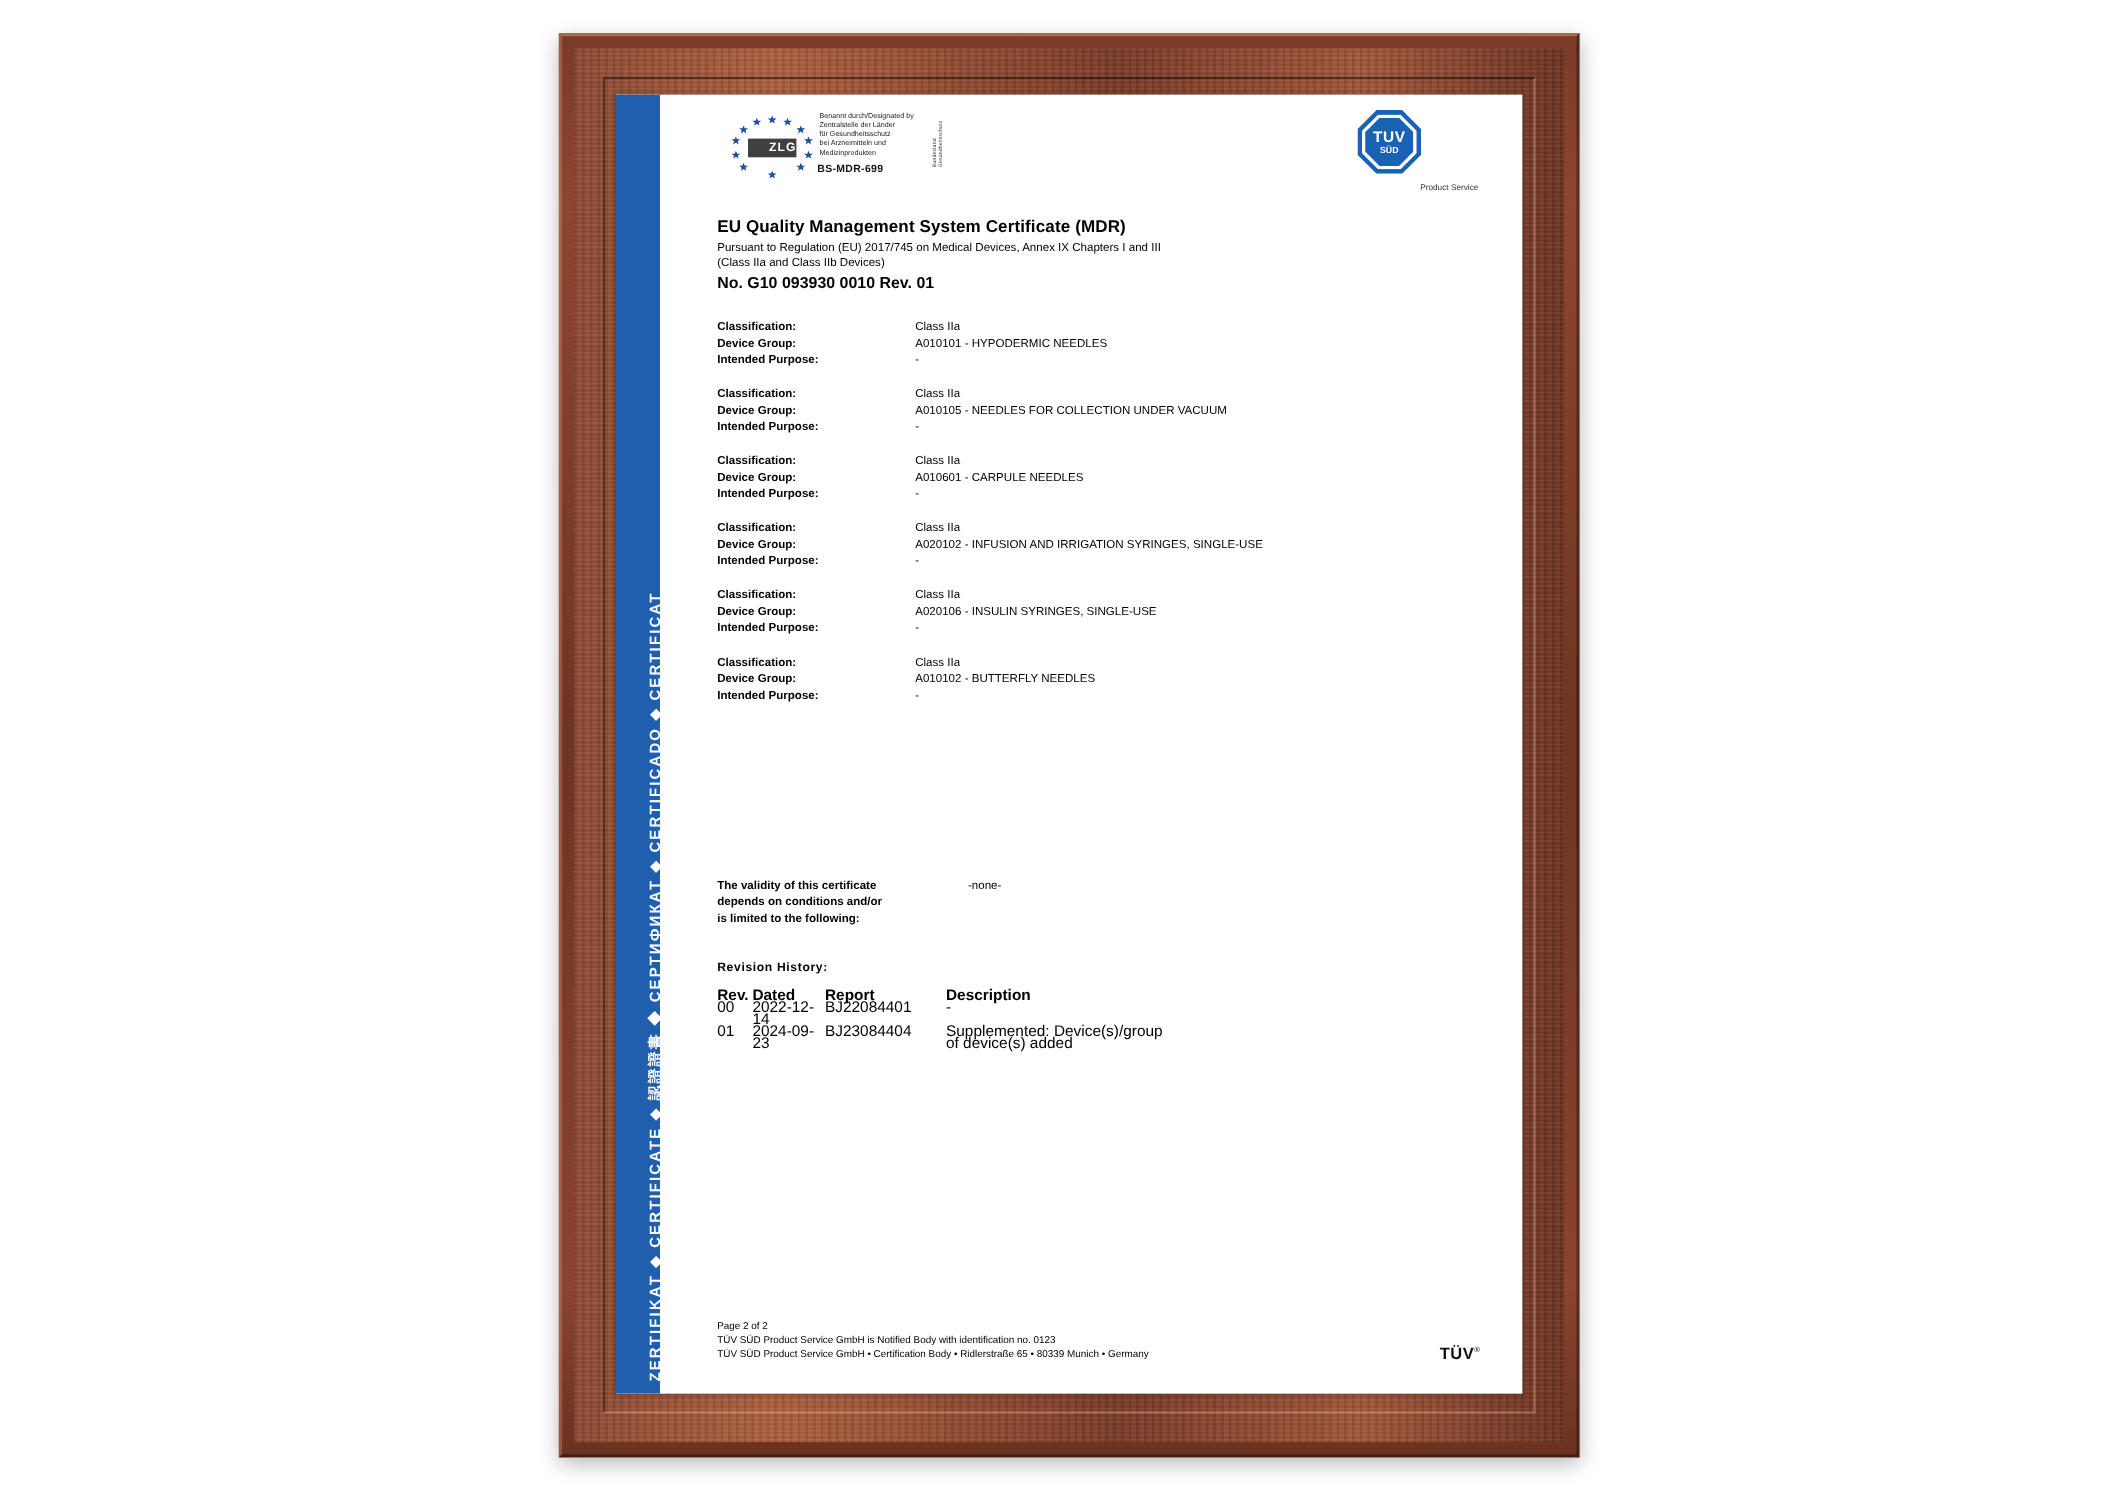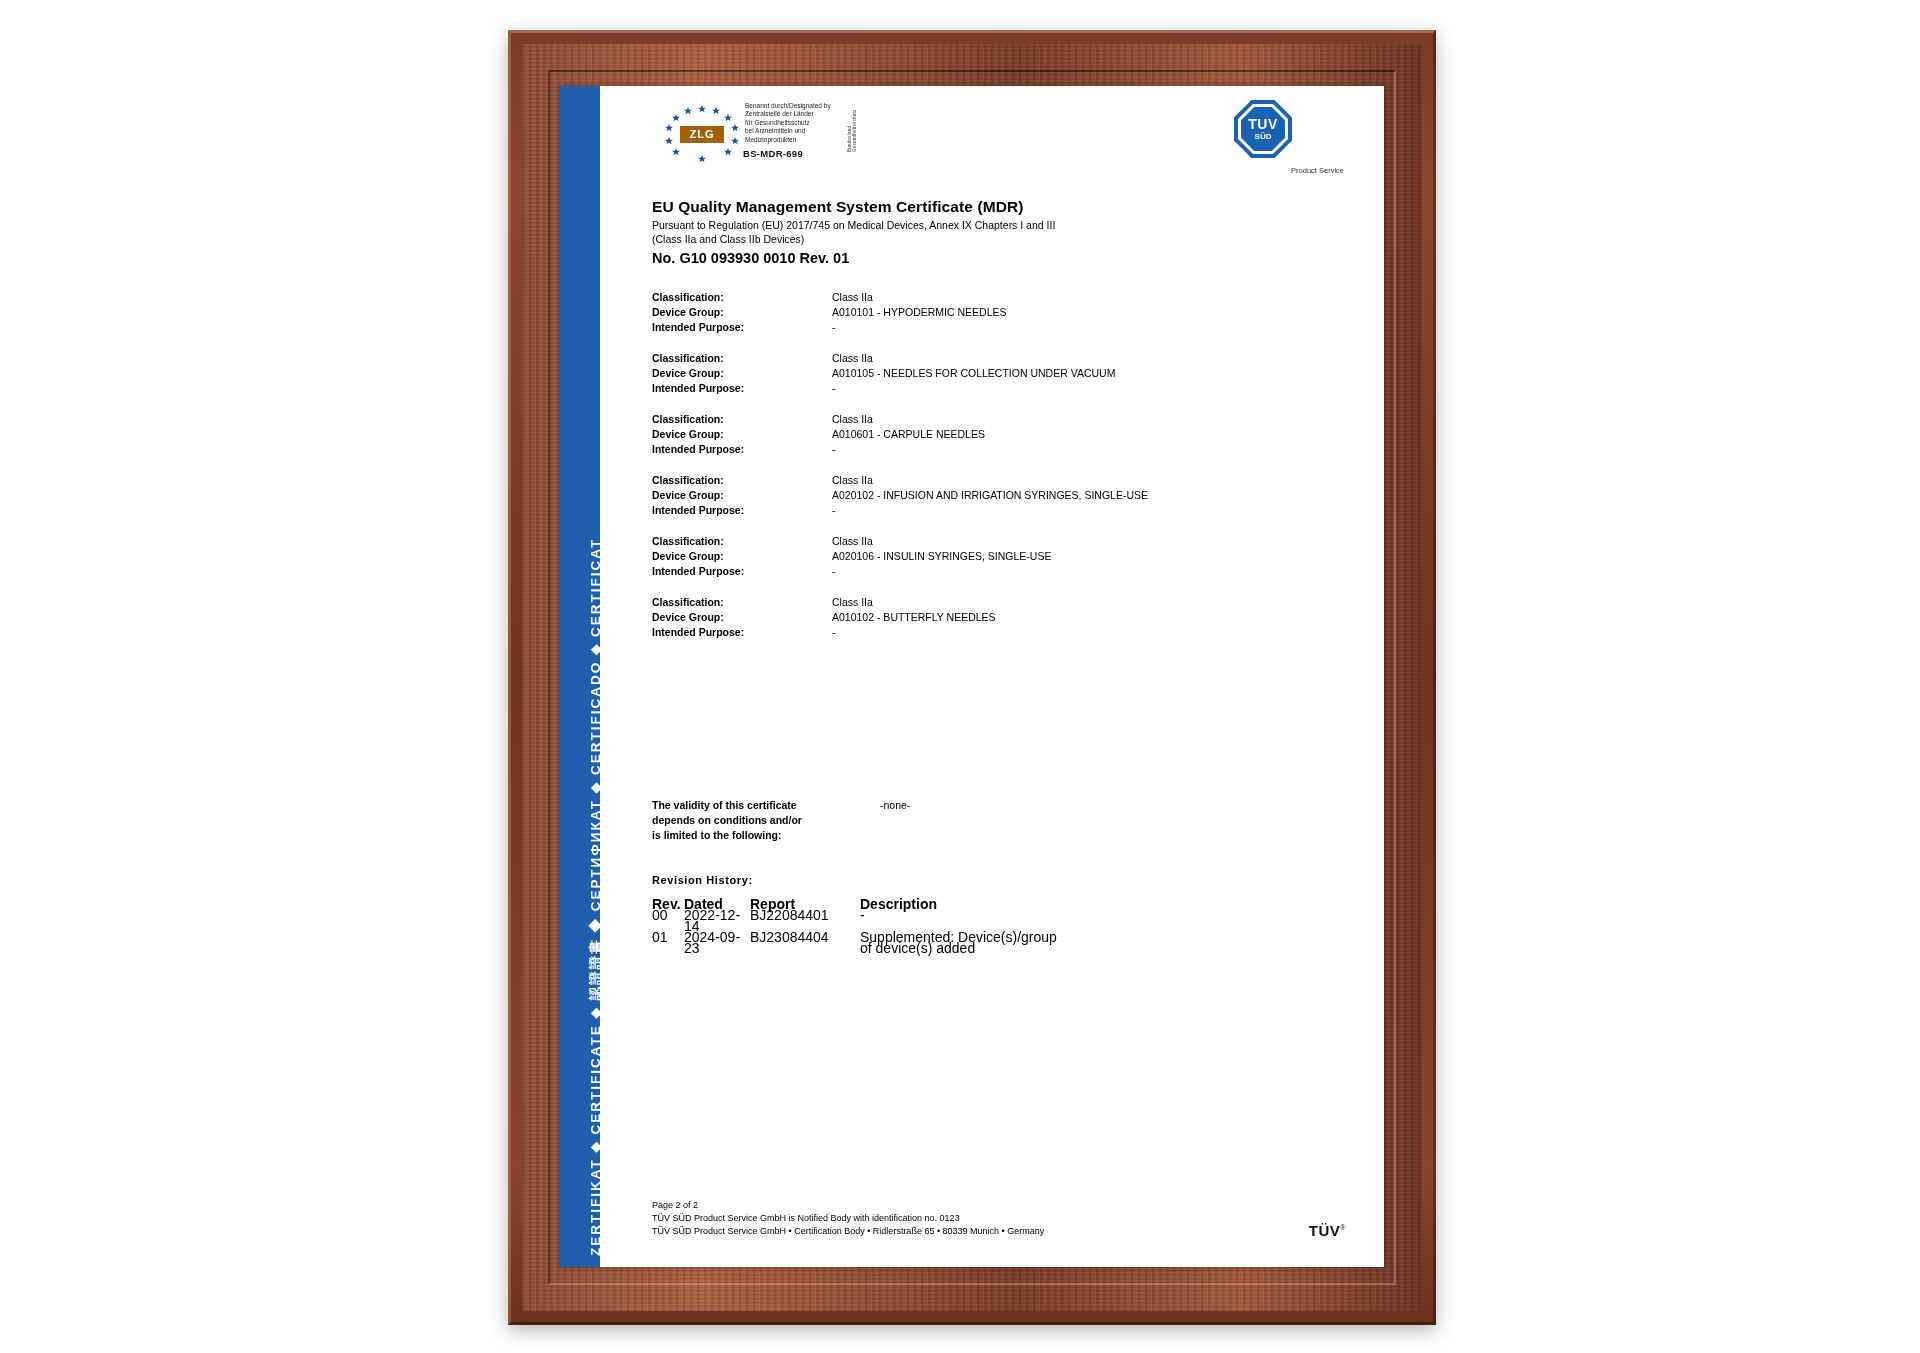--- a/index.html
+++ b/index.html
@@ -112,25 +112,25 @@
   .zlg-logo {
     position: absolute;
     left: 52px; top: 18px;
     width: 100px; height: 62px;
   }
   .zlg-stars { position: absolute; left: 0; top: 0; width: 100px; height: 62px; }
   .zlg-center {
     position: absolute;
     left: 28px; top: 22px;
     width: 44px; height: 17px;
-    background: #a16207;
+    background: #404040;
     color: #ffffff;
     font-size: 11px;
     font-weight: bold;
-    text-align: center;
+    text-align: right;
     line-height: 17px;
     letter-spacing: 1px;
   }
   .designated-block {
     position: absolute;
     left: 145px; top: 16px;
     width: 110px;
     font-size: 6.5px;
     line-height: 8.4px;
     color: #222;

